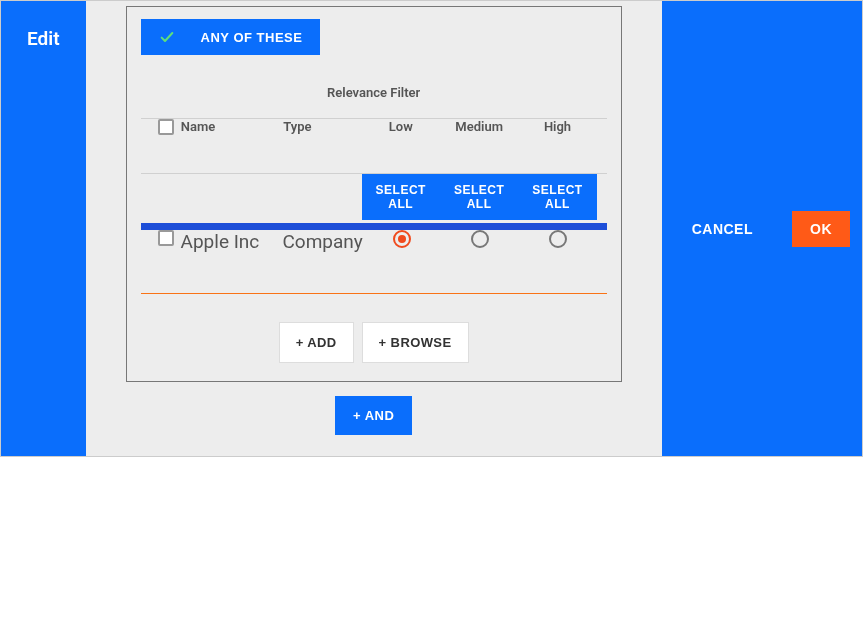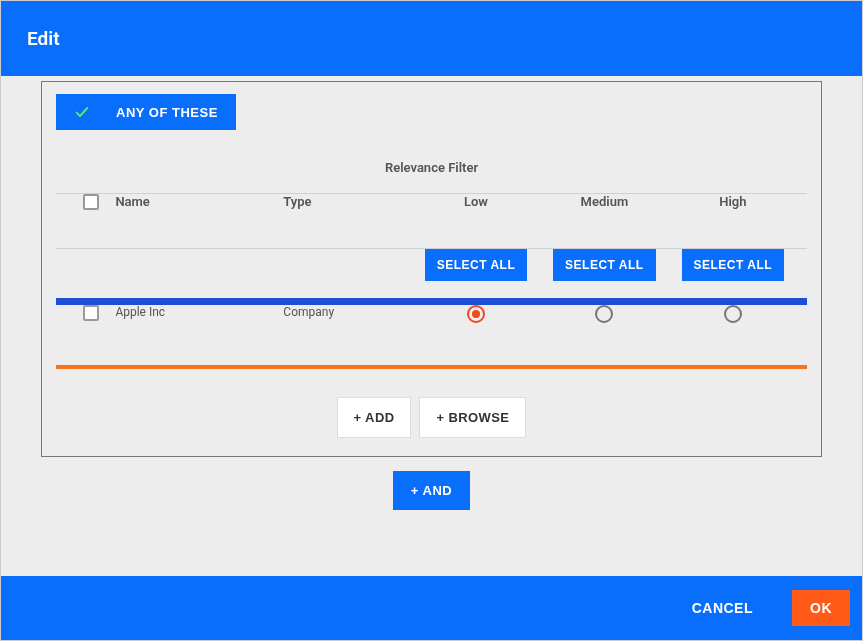--- a/index.html
+++ b/index.html
@@ -5,24 +5,24 @@
   * { box-sizing: border-box; margin: 0; padding: 0; }
   body {
     font-family: -apple-system, BlinkMacSystemFont, "Segoe UI", Roboto, Arial, sans-serif;
     background: #fff;
     width: 863px;
     height: 641px;
     overflow: hidden;
   }
   .dialog {
     width: 863px;
-    height: 641px;
+    height: 457px;
     border: 1px solid #ccc;
     display: flex;
-    flex-direction: column;
+    flex-direction: row;
     background: #fff;
   }
   .dialog-header {
     background: #0a6efc;
     color: #fff;
     padding: 26px 26px;
     font-size: 19px;
     font-weight: 600;
   }
   .dialog-body {
@@ -78,24 +78,24 @@
     height: 56px;
     color: #555;
     font-size: 13px;
     font-weight: 600;
   }
   .selectall-row {
     border-bottom: 7px solid #1d4ed8;
     height: 56px;
   }
   .data-row {
-    border-bottom: 4px solid #f97316;
+    border-bottom: 1px solid #f97316;
     height: 64px;
     color: #555;
-    font-size: 12px;
+    font-size: 19px;
   }
   .col-check { width: 50px; display:flex; justify-content:center; }
   .col-name  { width: 170px; }
   .col-type  { width: 130px; }
   .col-radio { width: 130px; display:flex; justify-content:center; }
   .chk {
     width: 16px; height: 16px;
     border: 2px solid #999;
     border-radius: 2px;
     background: #fff;

